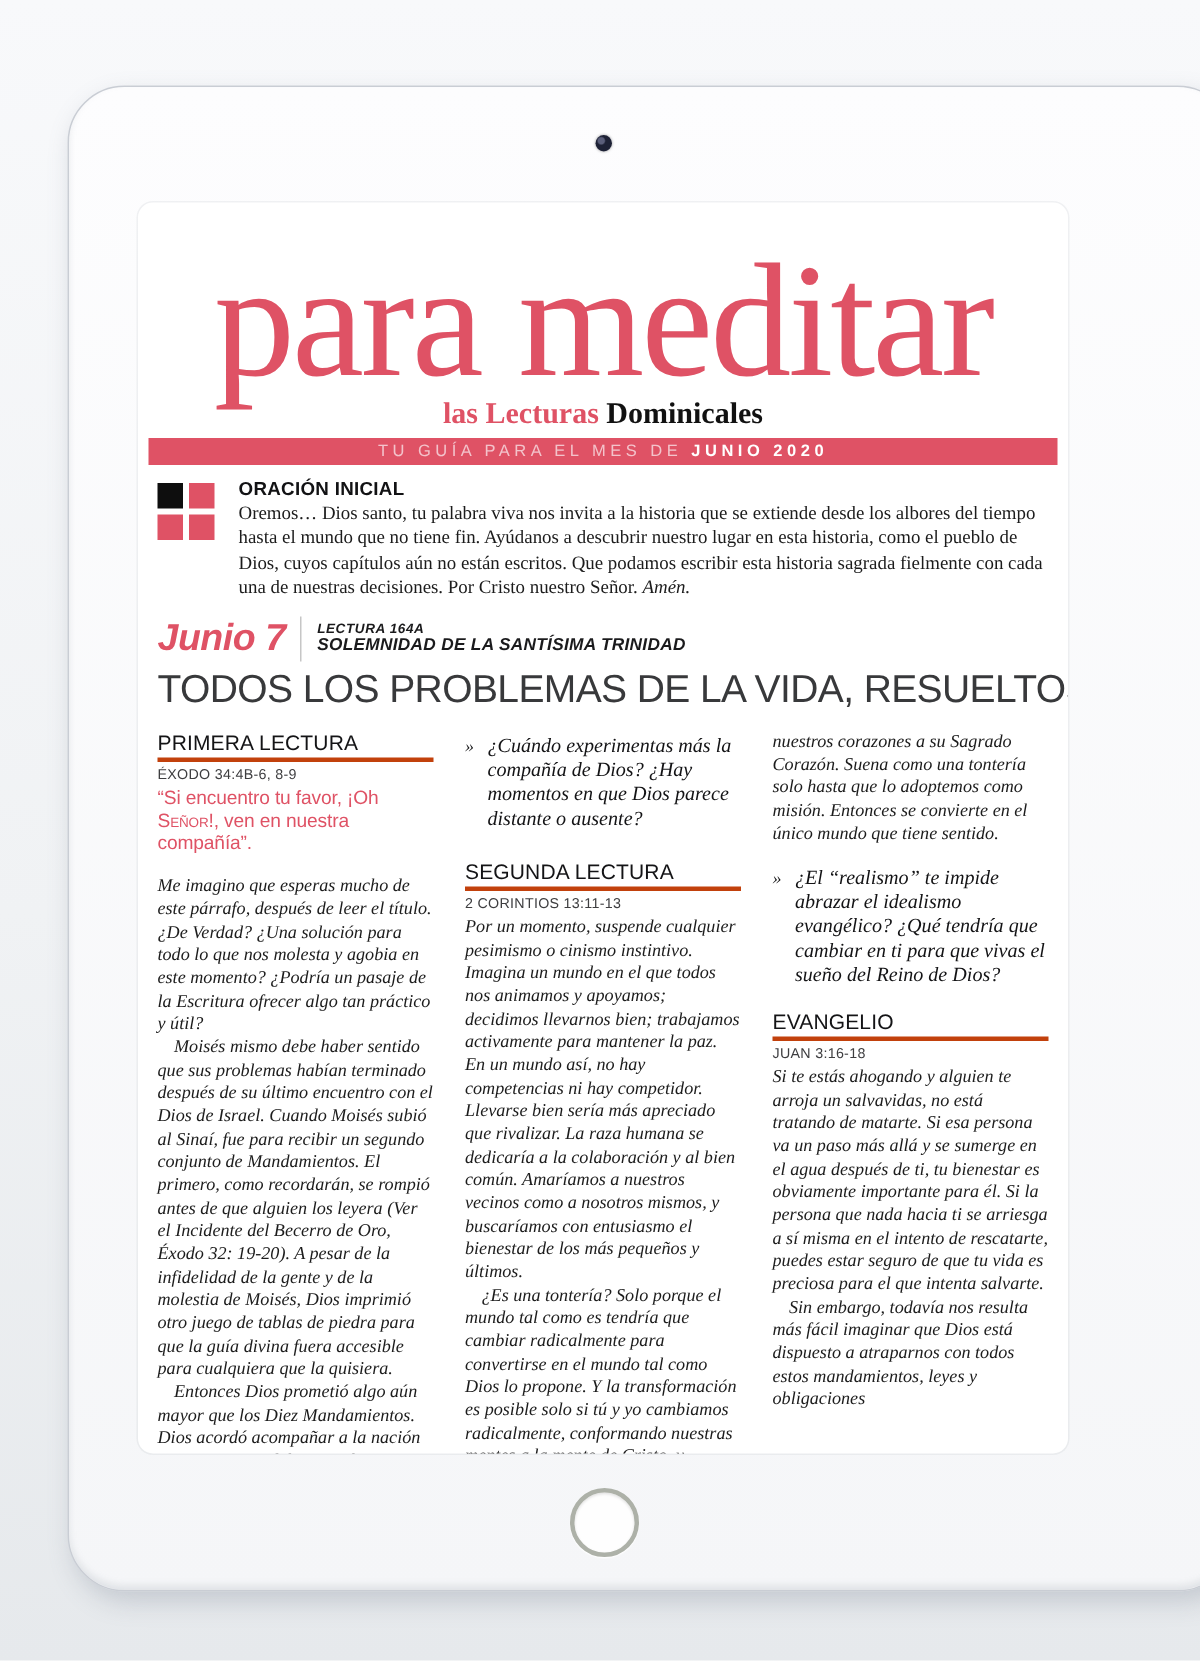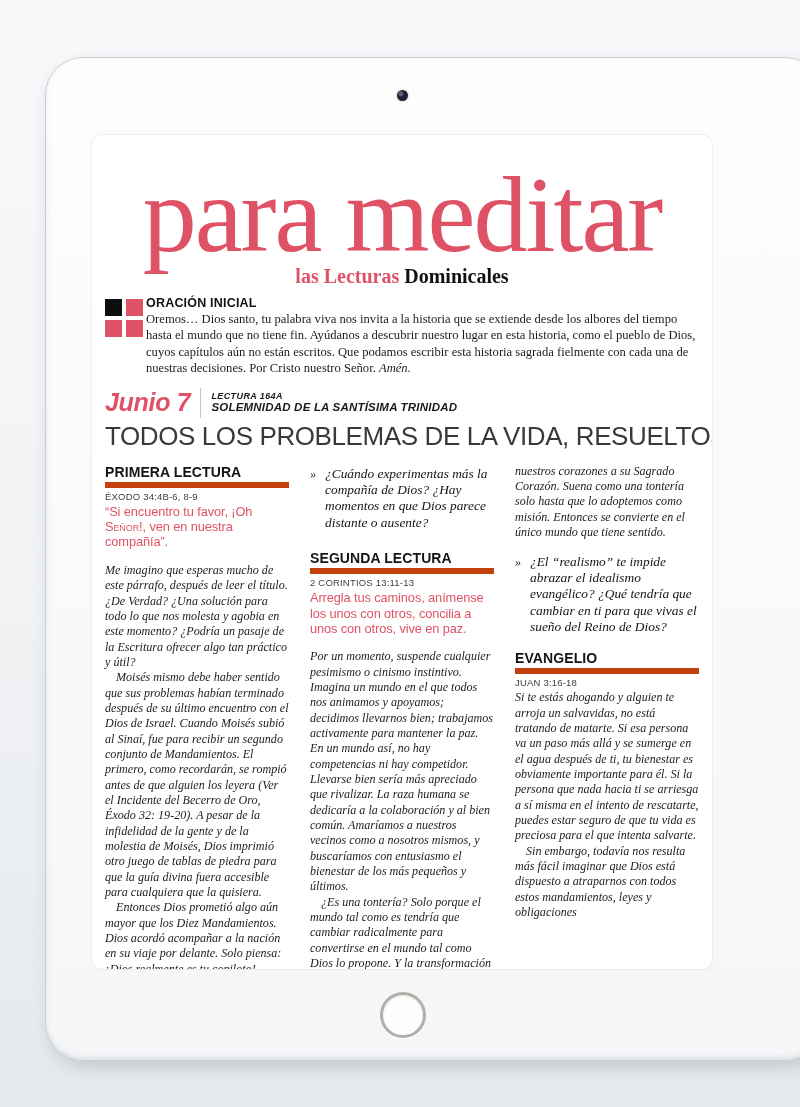--- a/index.html
+++ b/index.html
@@ -52,21 +52,21 @@
     margin:5px 7px 0;background:var(--red);height:18px;
     display:flex;align-items:center;justify-content:center;
     font-size:11px;letter-spacing:3px;line-height:1;
     color:#f3c3cb;white-space:pre;
   }
   .banner b{color:#ffffff;font-weight:700;letter-spacing:3px;}
   .volume-block{text-align:right;margin-top:4px;line-height:1.25;}
   .volume-label{font-size:10px;letter-spacing:.5px;color:#84888c;}
   .issue-date{font-size:12.5px;font-weight:700;color:#101012;}
   
-  .prayer{display:flex;gap:3px;margin-top:9px;}
+  .prayer{display:flex;gap:16px;margin-top:9px;}
   .prayer-icon{
     flex:0 0 38px;height:38px;margin-top:3px;
     display:grid;grid-template-columns:17px 17px;grid-template-rows:17px 17px;gap:4px;
   }
   .prayer-icon span{display:block;background:var(--red);}
   .prayer-icon span.black{background:#0e0e0e;}
   .prayer-title{font-size:12.5px;font-weight:700;color:#121214;letter-spacing:.2px;}
   .prayer-body{
     font-family:"Liberation Serif",serif;font-size:12.6px;line-height:1.28;
     color:var(--ink);margin-top:1px;max-width:560px;
@@ -79,22 +79,22 @@
   .feature-labels{display:flex;flex-direction:column;justify-content:center;line-height:1.15;}
   .reading-code{font-size:9px;font-weight:700;color:#1a1a1c;letter-spacing:.4px;}
   .solemnity{font-size:11.5px;font-weight:700;color:#1a1a1c;letter-spacing:.2px;}
   .headline{
     font-size:26px;font-weight:400;color:#38393b;letter-spacing:-.4px;
     margin-top:3px;white-space:nowrap;
   }
   
   .columns{display:grid;grid-template-columns:1fr 1fr 1fr;column-gap:21px;margin-top:12px;}
   .col-header{
-    font-size:14px;font-weight:700;color:#141416;letter-spacing:.1px;
-    border-bottom:6px solid #c2410c;padding-bottom:2px;margin-bottom:3px;
+    font-size:14px;font-weight:400;color:#141416;letter-spacing:.1px;
+    border-bottom:3px solid #c2410c;padding-bottom:2px;margin-bottom:3px;
   }
   .col-ref{font-size:9.5px;color:#3e3e40;letter-spacing:.2px;margin-bottom:2px;}
   .col-quote{
     font-size:12.8px;font-weight:400;line-height:1.2;color:var(--red);
     margin:2px 0 13px;letter-spacing:-.1px;
   }
   .sc{font-variant:small-caps;}
   .body-p{
     font-family:"Liberation Serif",serif;font-size:12.1px;line-height:1.27;
     color:var(--ink);
@@ -113,20 +113,21 @@
 </head>
 <body>
 
 <div class="tablet">
   <div class="camera"></div>
 
   <div class="screen">
     <h1 class="masthead-title">para meditar</h1>
     <div class="masthead-subtitle"><span class="red">las Lecturas </span><span>Dominicales</span></div>
 
+    <div class="banner"><span>TU GUÍA PARA EL MES DE </span><b>JUNIO 2020</b></div>
 
     <div class="content">
 
       <div class="prayer">
         <div class="prayer-icon">
           <span class="black"></span>
             <span></span>
             <span></span>
             <span></span>
         </div>
@@ -157,21 +158,20 @@
           <p class="body-p indent">Entonces Dios prometió algo aún mayor que los Diez Mandamientos. Dios acordó acompañar a la nación en su viaje por delante. Solo piensa: ¡Dios realmente es tu copiloto! Moisés debió tranquilizarse. ¿Qué podría salir mal ahora?</p>
         </div>
 
         <div>
           <div class="question q-top">
             <span class="qmark">»</span>
             <span>¿Cuándo experimentas más la compañía de Dios? ¿Hay momentos en que Dios parece distante o ausente?</span>
           </div>
           <div class="col-header">SEGUNDA LECTURA</div>
           <div class="col-ref">2 CORINTIOS 13:11-13</div>
-          <div class="col-quote">Arregla tus caminos, anímense los unos con otros, concilia a unos con otros, vive en paz.</div>
           <p class="body-p">Por un momento, suspende cualquier pesimismo o cinismo instintivo. Imagina un mundo en el que todos nos animamos y apoyamos; decidimos llevarnos bien; trabajamos activamente para mantener la paz. En un mundo así, no hay competencias ni hay competidor. Llevarse bien sería más apreciado que rivalizar. La raza humana se dedicaría a la colaboración y al bien común. Amaríamos a nuestros vecinos como a nosotros mismos, y buscaríamos con entusiasmo el bienestar de los más pequeños y últimos.</p>
           <p class="body-p indent">¿Es una tontería? Solo porque el mundo tal como es tendría que cambiar radicalmente para convertirse en el mundo tal como Dios lo propone. Y la transformación es posible solo si tú y yo cambiamos radicalmente, conformando nuestras mentes a la mente de Cristo, y</p>
         </div>
 
         <div>
           <p class="body-p">nuestros corazones a su Sagrado Corazón. Suena como una tontería solo hasta que lo adoptemos como misión. Entonces se convierte en el único mundo que tiene sentido.</p>
           <div class="question q-mid">
             <span class="qmark">»</span>
             <span>¿El “realismo” te impide abrazar el idealismo evangélico? ¿Qué tendría que cambiar en ti para que vivas el sueño del Reino de Dios?</span>
           </div>

